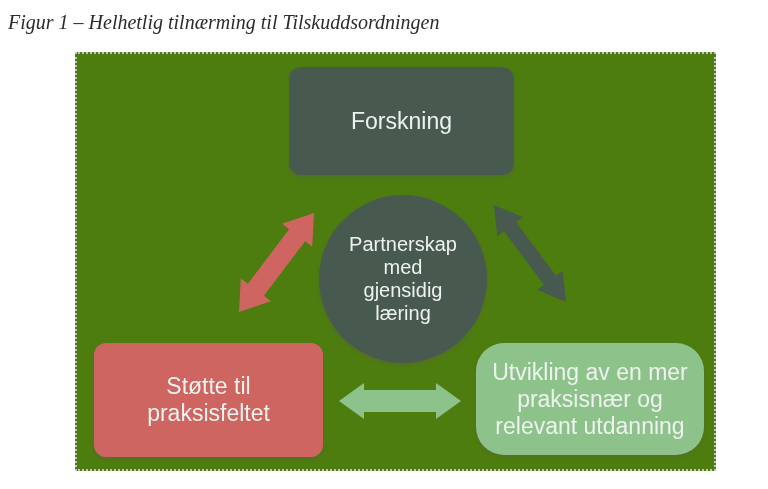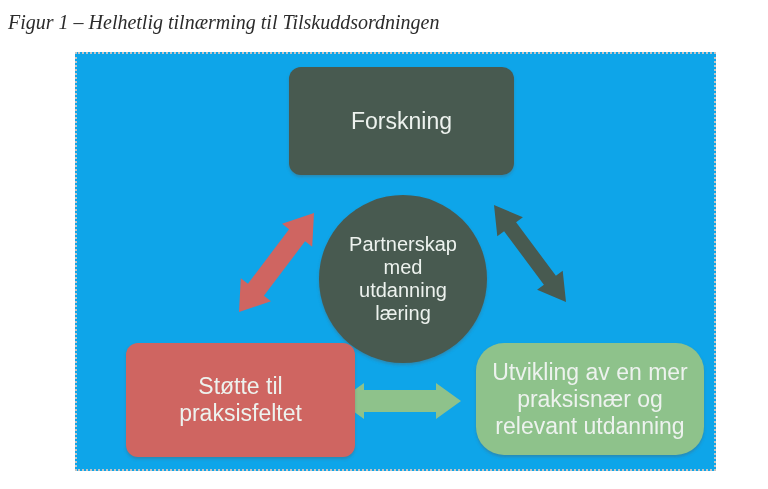--- a/index.html
+++ b/index.html
@@ -27,21 +27,21 @@
     white-space: nowrap;
   }
   .frame {
     position: absolute;
     left: 75px;
     top: 52px;
     width: 641px;
     height: 419px;
     box-sizing: border-box;
     border: 2px dotted var(--border-gray, #c4c4c4);
-    background: #0ea5e9;
+    background: #4d7c0f;
   }
   .arrows {
     position: absolute;
     left: 0;
     top: 0;
     width: 638px;
     height: 417px;
     pointer-events: none;
   }
   .shape {
@@ -57,21 +57,20 @@
   .box {
     border-radius: 12px;
     font-size: 23px;
     line-height: 27px;
   }
   .box-top, .circle {
     background: var(--dark-green, #485a50);
   }
   .box-left {
     background: var(--red, #cf6561);
-    margin-left: 32px;
   }
   .box-right {
     background: var(--light-green, #8ec28b);
     border-radius: 28px;
   }
   .box-top   { left: 212px; top: 13px;  width: 225px; height: 108px; }
   .box-left  { left: 17px;  top: 289px; width: 229px; height: 114px; }
   .box-right { left: 399px; top: 289px; width: 228px; height: 112px; }
   .circle {
     left: 242px;
@@ -101,21 +100,21 @@
       <polygon class="arrow-light-green" points="262,347 287,365 287,358 359,358 359,365 384,347 359,329 359,336 287,336 287,329"></polygon>
     </svg>
 
     <div class="shape box box-top">
       <span>Forskning</span>
     </div>
 
     <div class="shape circle">
       <span>Partnerskap
 med
-utdanning
+gjensidig
 læring</span>
     </div>
 
     <div class="shape box box-left">
       <span>Støtte til
 praksisfeltet</span>
     </div>
 
     <div class="shape box box-right">
       <span>Utvikling av en mer

